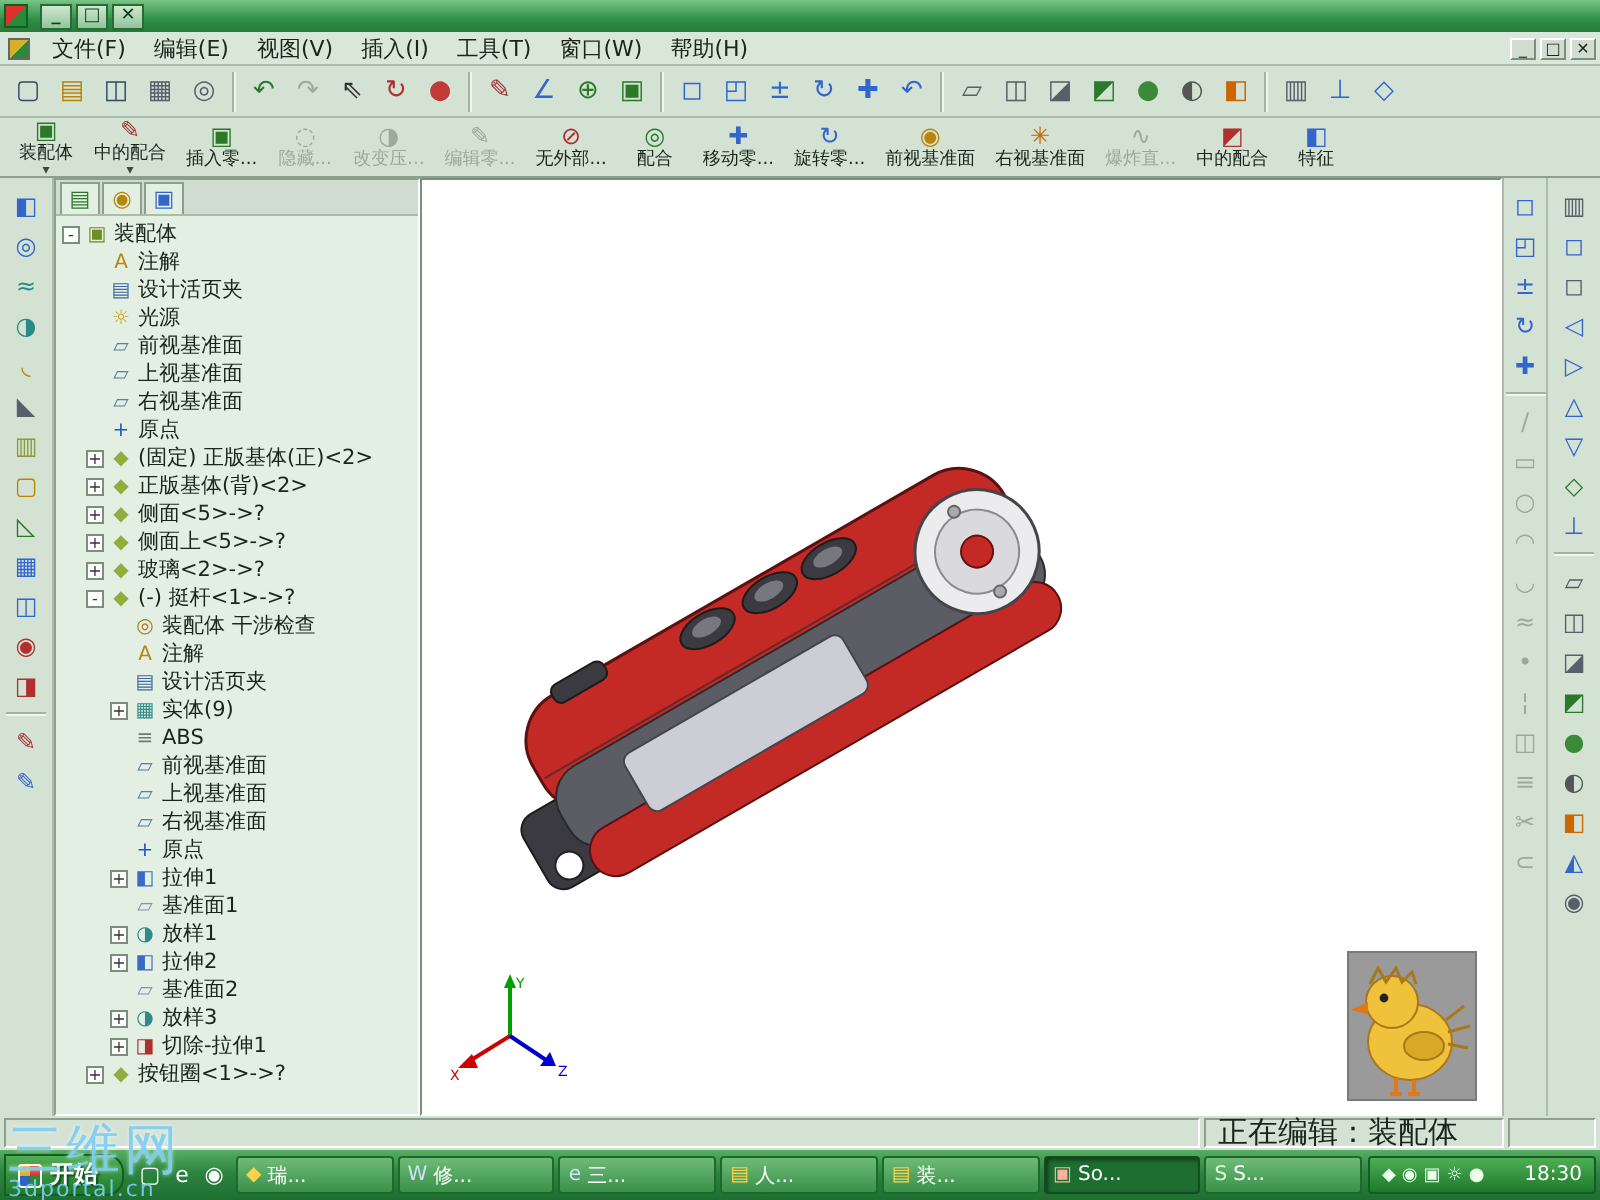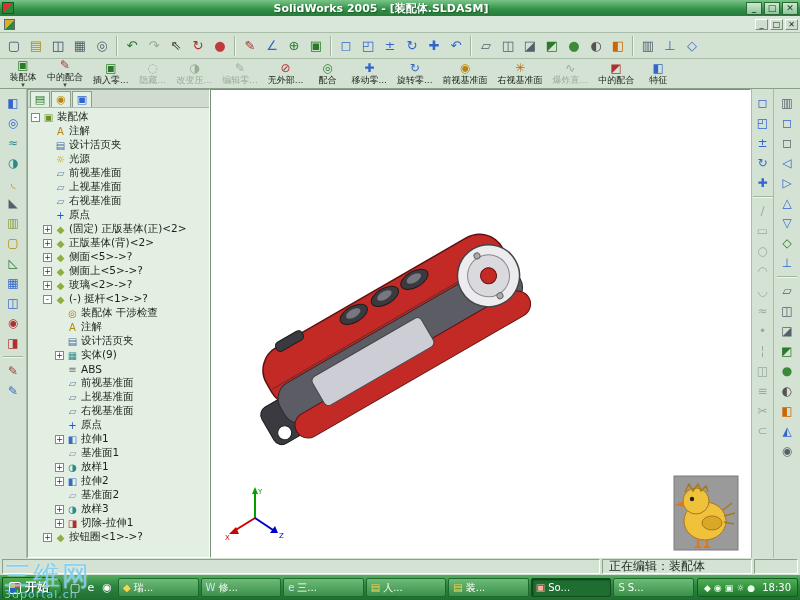--- a/index.html
+++ b/index.html
@@ -42,52 +42,52 @@
   .trow{height:14px;display:flex;align-items:center;white-space:nowrap}
   .ebox{width:9px;height:9px;min-width:9px;border:1px solid #7a8f7a;background:#fff;font-size:8px;line-height:7px;text-align:center;color:#333;margin-right:2px}
   .ebox.noline{border-color:transparent;background:transparent}
   .ticon{width:13px;min-width:13px;text-align:center;font-size:10px;margin-right:2px}
   .tlabel{font-size:10.5px}
   
   .viewport{flex:1;position:relative;background:#fff;border:1px solid;border-color:#7a907a #fff #fff #7a907a}
   .viewport svg{position:absolute;inset:0;width:100%;height:100%}
   
   .statusbar{height:17px;background:#d4e2d4;display:flex;align-items:stretch;padding:1px 2px;gap:2px}
-  .sseg{border:1px solid;border-color:#8aa08a #fff #fff #8aa08a;display:flex;align-items:center;padding:0 6px;font-size:12px}
+  .sseg{border:1px solid;border-color:#8aa08a #fff #fff #8aa08a;display:flex;align-items:center;padding:0 6px;font-size:15px}
   .sseg.grow{flex:1}
   
   .taskbar{height:25px;background:linear-gradient(#57ae62,#2c8440 45%,#1f6e31);display:flex;align-items:center;padding:0 2px 0 0;gap:3px}
   .startbtn{height:21px;margin:0 2px;padding:0 12px 0 6px;background:linear-gradient(#4fae54,#1d7a2c);border-radius:0 9px 9px 0;border:1px solid #135c22;color:#fff;font-weight:bold;font-size:12px;display:flex;align-items:center;gap:4px;text-shadow:1px 1px 1px #11481d}
   .flag{width:12px;height:12px;background:conic-gradient(#e03030 0 25%,#2a8a3a 0 50%,#2a62c8 0 75%,#e0b020 0);border-radius:2px;border:1px solid #fff}
   .qicon{width:16px;height:16px;display:flex;align-items:center;justify-content:center;font-size:11px;color:#fff}
   .tbtns{flex:1;display:flex;gap:2px;overflow:hidden}
   .tbtn{flex:1;max-width:92px;height:19px;background:linear-gradient(#6dbb77,#3a9149);border:1px solid #1d6a2c;border-radius:2px;color:#fff;display:flex;align-items:center;gap:3px;padding:0 4px;font-size:10px;white-space:nowrap;overflow:hidden}
   .tbtn.active{background:#1f6e31;border-color:#134d1f;box-shadow:inset 1px 1px 2px #0d3a16}
   .tbtn .wicon{font-size:10px}
   .tray{height:19px;background:linear-gradient(#4fae54,#1d7a2c);border:1px solid #135c22;border-radius:2px;display:flex;align-items:center;padding:0 6px;gap:3px;color:#eaffea}
   .tray .tico{font-size:9px}
-  .clock{font-size:10px;margin-left:4px;color:#fff}
+  .clock{font-size:10px;margin-left:17px;color:#fff}
   
   .watermark{position:absolute;left:4px;bottom:0;z-index:60;pointer-events:none;color:rgba(125,205,240,.92);line-height:1}
   .watermark .w1{font-size:27px;font-weight:normal;letter-spacing:2px;text-shadow:0 0 2px rgba(255,255,255,.6)}
   .watermark .w2{font-size:11px;letter-spacing:1px}
 </style>
 </head>
 <body>
 
 <div class="titlebar">
   <span class="tlogo"></span>
-  <span class="ttext">SolidWorks 2005 - [装配体.SLDASM]</span>
   <span class="winbtn">_</span>
   <span class="winbtn">□</span>
   <span class="winbtn">✕</span>
 </div>
 
 <div class="menubar">
   <span class="dicon"></span>
+  <span id="menu-items"><span class="menu-item">文件(F)</span><span class="menu-item">编辑(E)</span><span class="menu-item">视图(V)</span><span class="menu-item">插入(I)</span><span class="menu-item">工具(T)</span><span class="menu-item">窗口(W)</span><span class="menu-item">帮助(H)</span></span>
   <span class="spacer"></span>
   <span class="childbtn">_</span>
   <span class="childbtn">□</span>
   <span class="childbtn">✕</span>
 </div>
 
 <div class="tb1" id="toolbar-main">
     <span class="tbi" style="color: rgb(52, 74, 106);">▢</span>
     <span class="tbi" style="color: rgb(184, 134, 11);">▤</span>
     <span class="tbi" style="color: rgb(52, 74, 106);">◫</span>

